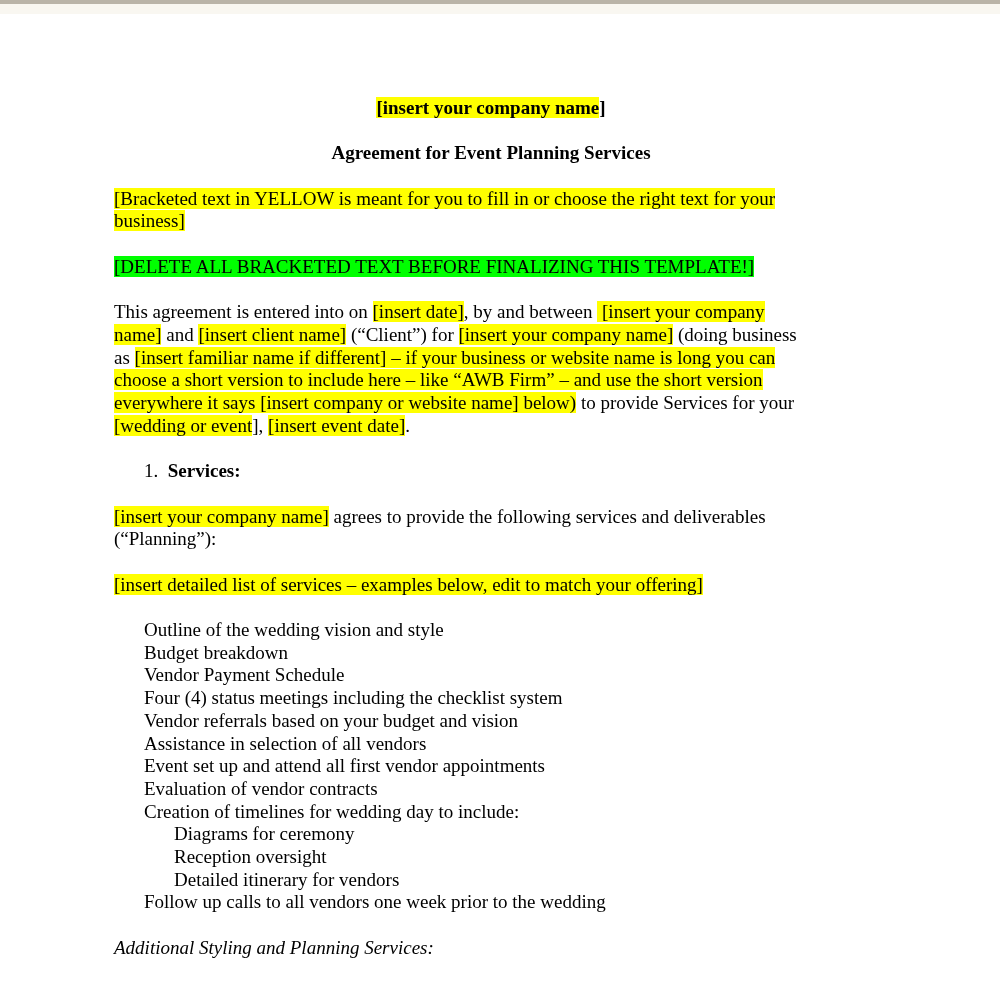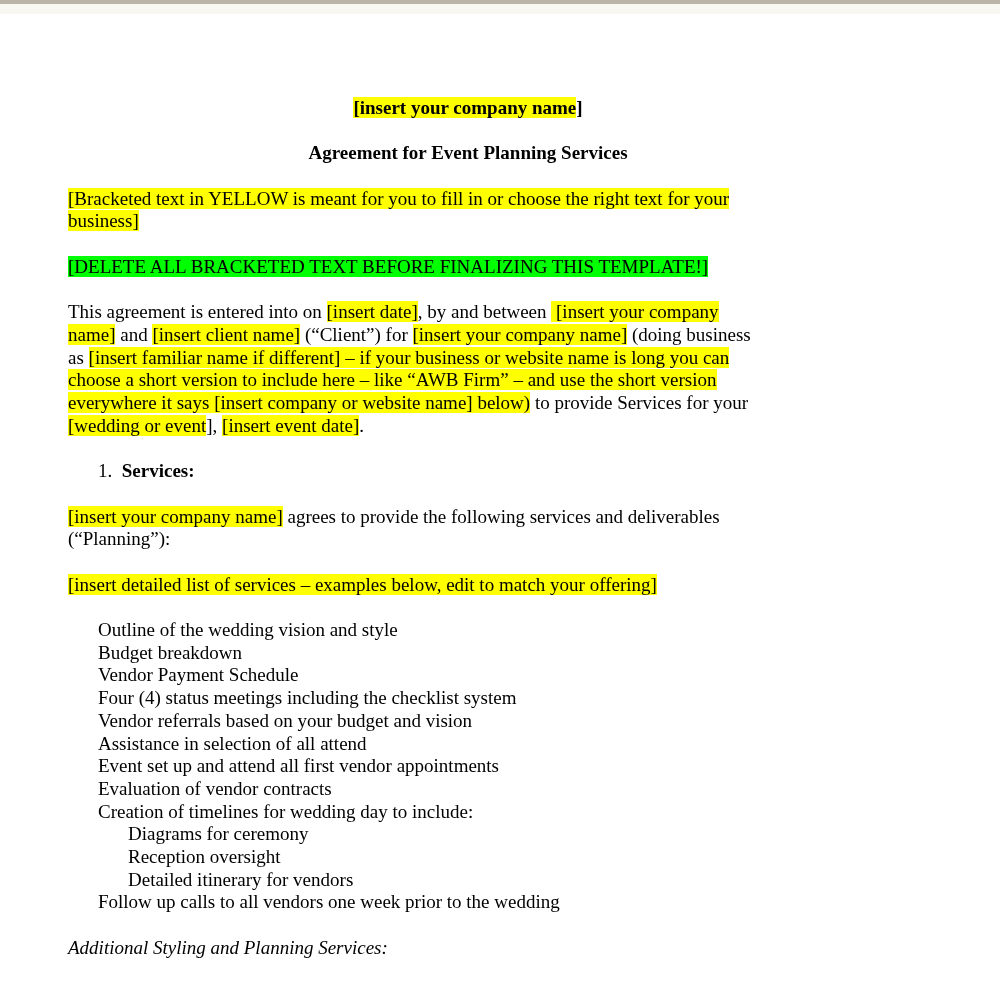--- a/index.html
+++ b/index.html
@@ -14,21 +14,21 @@
   body{
     width:1000px;height:1000px;overflow:hidden;
     background:var(--page-bg);
     font-family:"Liberation Serif", serif;
     color:#000;
   }
   .edge-dark{height:4px;background:var(--top-border);}
   .edge-light{height:10px;background:var(--top-band);}
   .page{
     width:1000px;
-    padding:83px 132px 10px 68px;
+    padding:83px 132px 10px 114px;
     background:var(--page-bg);
   }
   .para{
     margin:22.7px 0 0 0;
     font-size:19px;
     line-height:22.7px;
   }
   .page > .para:first-child{margin-top:0;}
   .center .line{text-align:center;}
   .bold{font-weight:bold;}
@@ -77,21 +77,21 @@
     </div>
   <div class="para">
       <div class="line"><span class="seg hl">[insert detailed list of services – examples below, edit to match your offering]</span></div>
     </div>
   <div class="para">
       <div class="line ind1"><span class="seg">Outline of the wedding vision and style</span></div>
       <div class="line ind1"><span class="seg">Budget breakdown</span></div>
       <div class="line ind1"><span class="seg">Vendor Payment Schedule</span></div>
       <div class="line ind1"><span class="seg">Four (4) status meetings including the checklist system</span></div>
       <div class="line ind1"><span class="seg">Vendor referrals based on your budget and vision</span></div>
-      <div class="line ind1"><span class="seg">Assistance in selection of all attend</span></div>
+      <div class="line ind1"><span class="seg">Assistance in selection of all vendors</span></div>
       <div class="line ind1"><span class="seg">Event set up and attend all first vendor appointments</span></div>
       <div class="line ind1"><span class="seg">Evaluation of vendor contracts</span></div>
       <div class="line ind1"><span class="seg">Creation of timelines for wedding day to include:</span></div>
       <div class="line ind2"><span class="seg">Diagrams for ceremony</span></div>
       <div class="line ind2"><span class="seg">Reception oversight</span></div>
       <div class="line ind2"><span class="seg">Detailed itinerary for vendors</span></div>
       <div class="line ind1"><span class="seg">Follow up calls to all vendors one week prior to the wedding</span></div>
     </div>
   <div class="para italic">
       <div class="line"><span class="seg">Additional Styling and Planning Services:</span></div>

